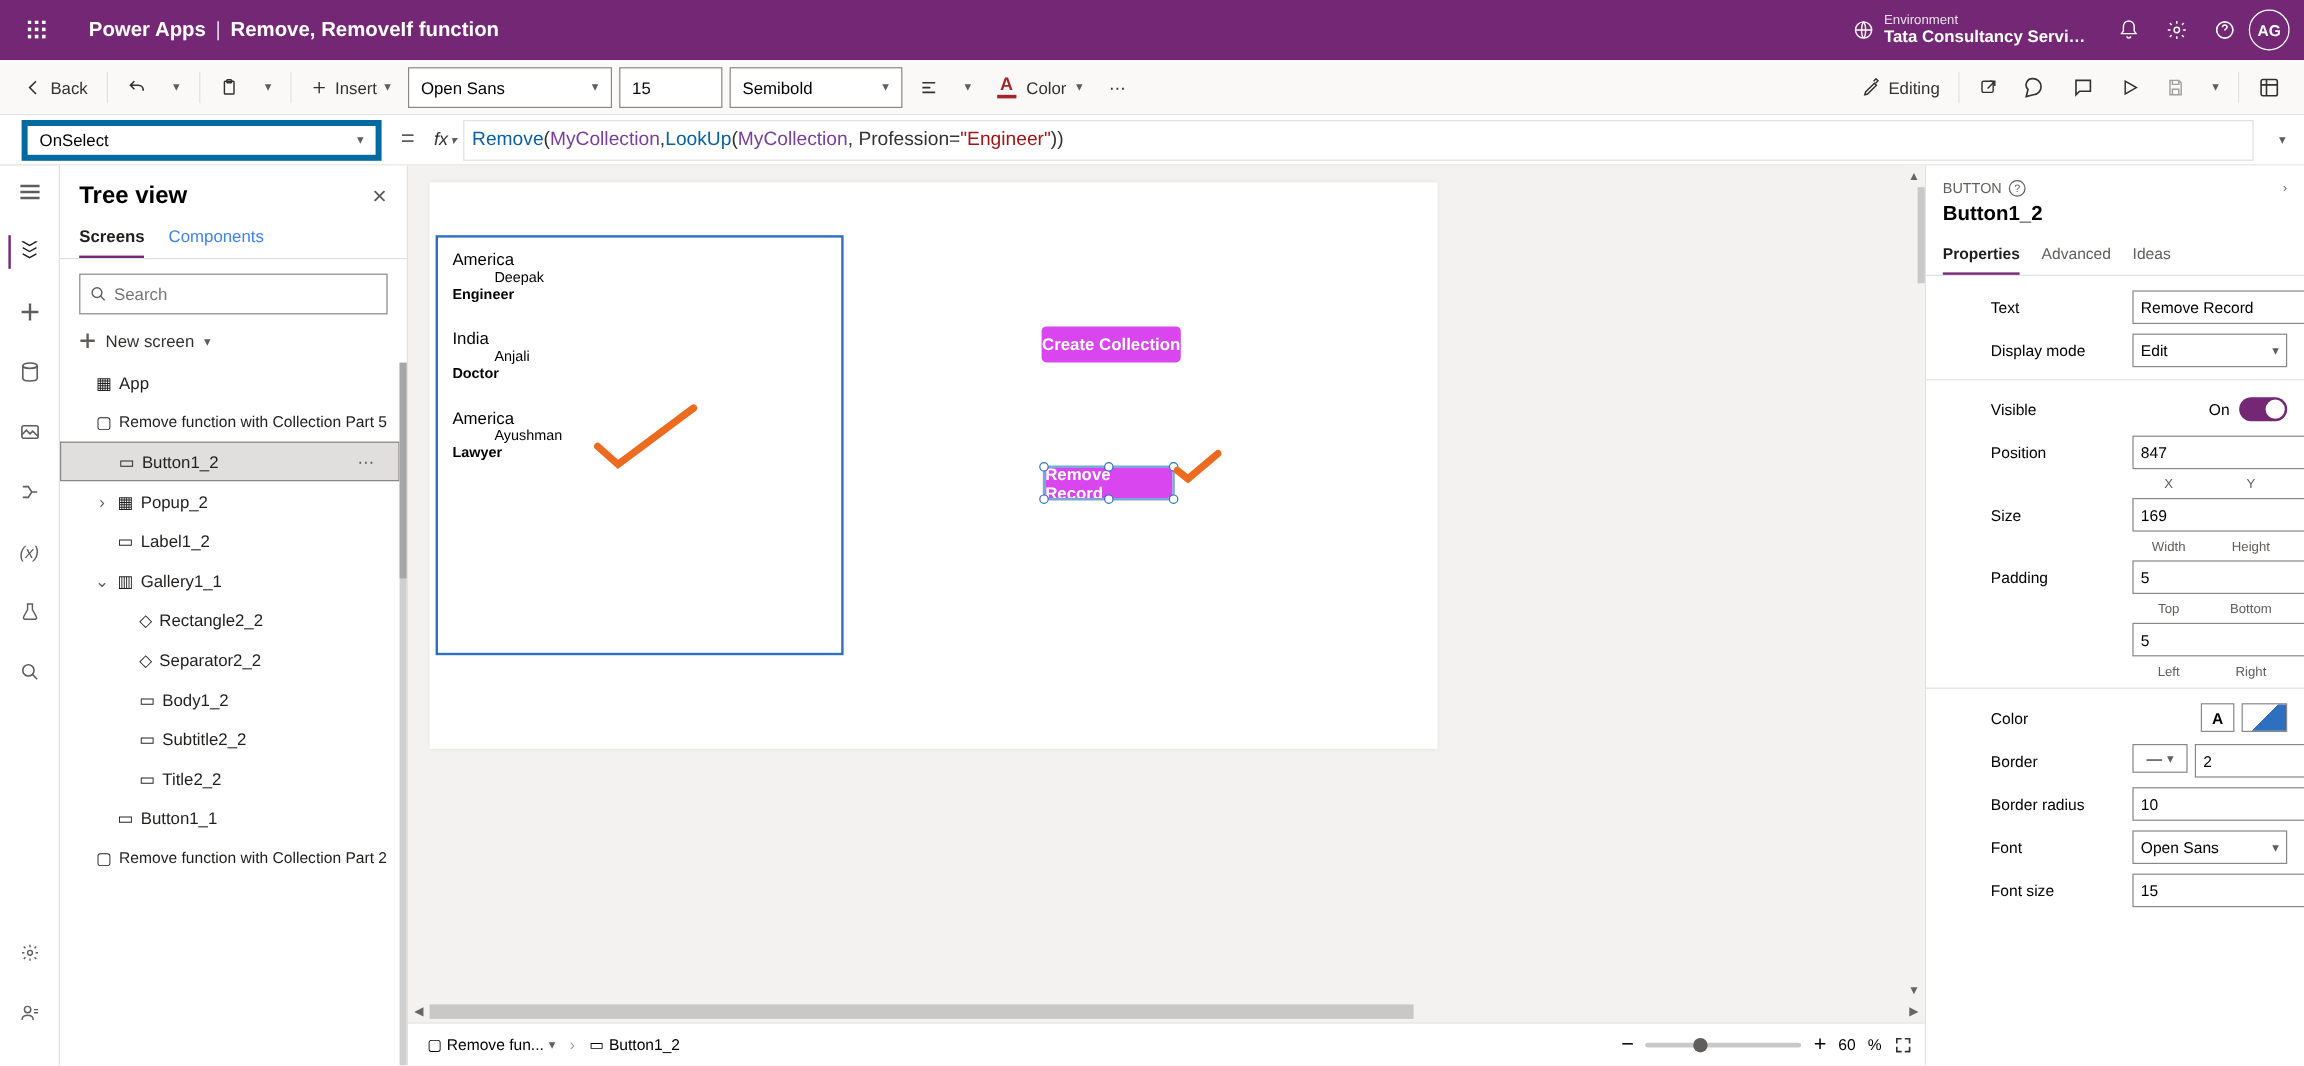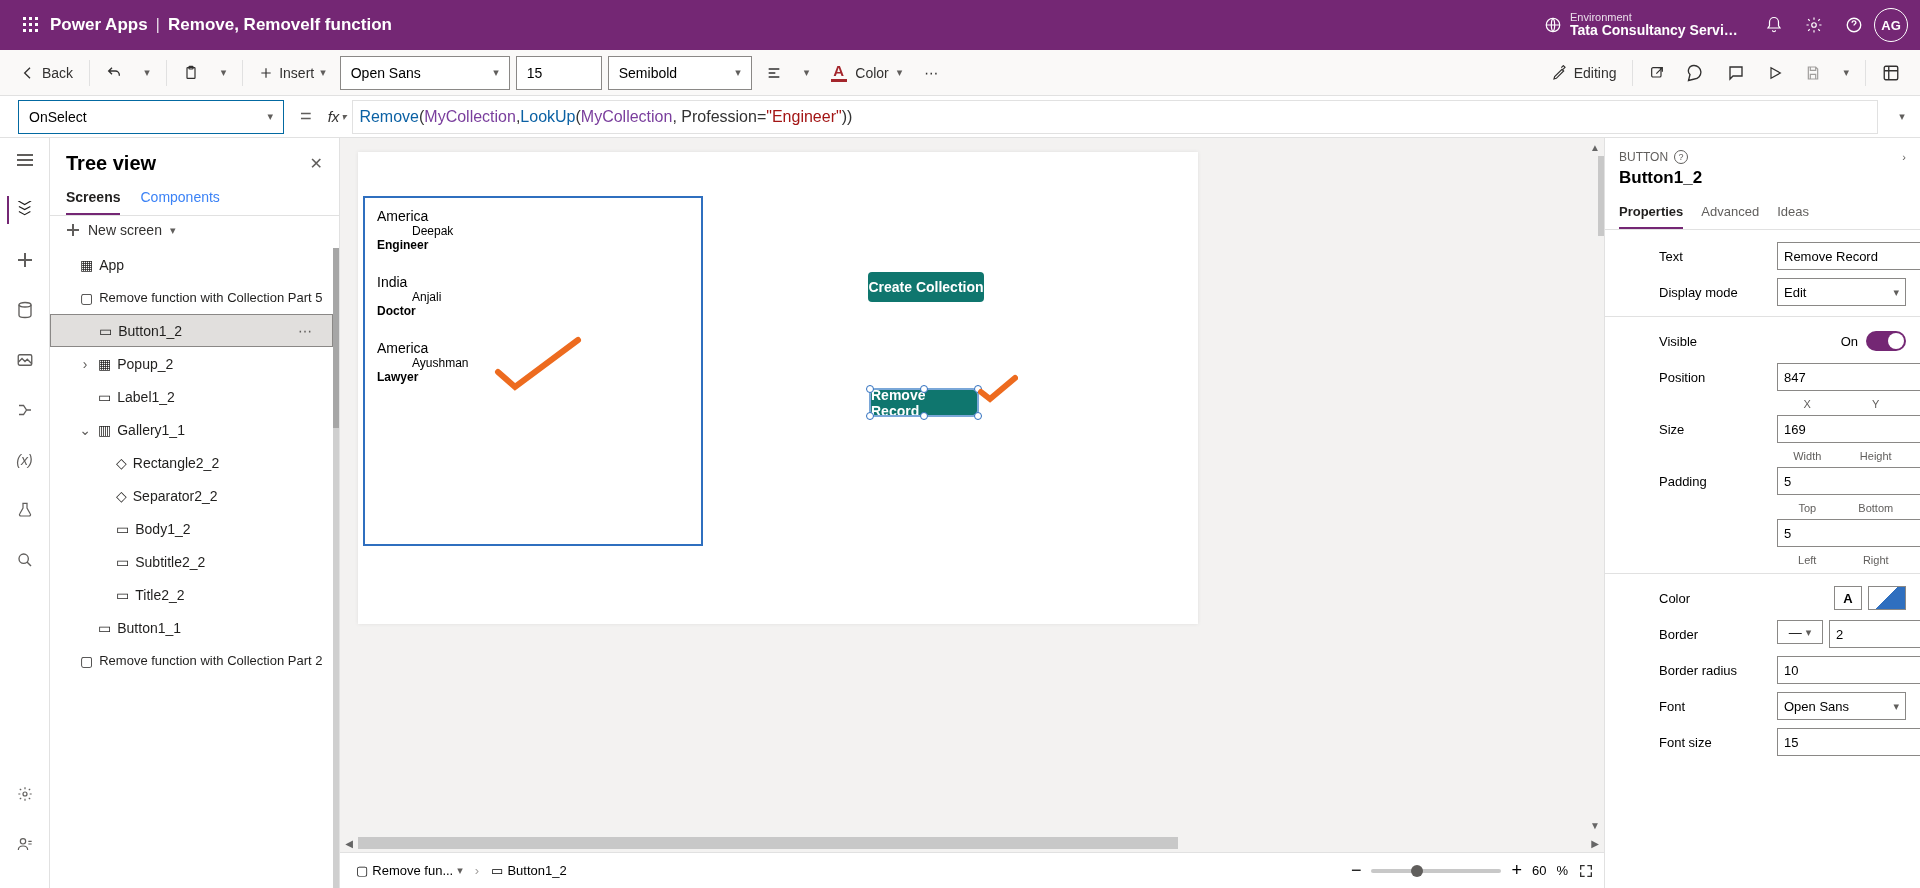--- a/index.html
+++ b/index.html
@@ -1,21 +1,21 @@
 <!DOCTYPE html>
 <html><head>
 <meta charset="utf-8">
 <style>
 * { margin: 0; padding: 0; box-sizing: border-box; font-family: "Segoe UI", Arial, sans-serif; }
 body { width: 1920px; height: 888px; overflow: hidden; background: #fff; }
 
 
 .header { height: 50px; background: #742774; color: #fff; display: flex; align-items: center; padding: 0 12px; }
 .waffle { width: 38px; height: 38px; display:flex; align-items:center; justify-content:center; cursor:pointer;}
-.header-title { font-size: 17px; font-weight: 600; margin-left: 0; display:flex; align-items:center; gap:8px;}
+.header-title { font-size: 17px; font-weight: 600; margin-left: 24px; display:flex; align-items:center; gap:8px;}
 .header-title .sep { opacity:.8; font-weight:400;}
 .header-spacer { flex: 1; }
 .env-block { display:flex; align-items:center; gap:8px; margin-right:14px;}
 .env-text { display:flex; flex-direction:column; line-height:1.1;}
 .env-text .lab { font-size:11px; opacity:.85;}
 .env-text .val { font-size:14px; font-weight:600; max-width:170px; overflow:hidden; text-overflow:ellipsis; white-space:nowrap;}
 .hicon { width:40px; height:40px; display:flex; align-items:center; justify-content:center; cursor:pointer;}
 .avatar { width:34px; height:34px; border:1.5px solid #fff; border-radius:50%; display:flex; align-items:center; justify-content:center; font-size:13px; font-weight:600;}
 
 
@@ -24,21 +24,21 @@
 .tdiv { width:1px; height:26px; background:#e1e1e1; margin:0 2px;}
 .sel { height:34px; border:1px solid #8a8886; background:#fff; display:flex; align-items:center; padding:0 10px; font-size:14px; gap:8px; cursor:pointer;}
 .sel.font { width:170px; }
 .sel.size { width:86px; }
 .sel.weight { width:144px; }
 .sel .chev { margin-left:auto; }
 .tool-right { margin-left:auto; display:flex; align-items:center; gap:6px;}
 
 
 .fbar { height:42px; border-bottom:1px solid #e1e1e1; display:flex; align-items:center; background:#fff;}
-.prop-sel { width:266px; height:34px; margin:0 6px 0 18px; border:1px solid #0369a1; display:flex; align-items:center; padding:0 10px; font-size:14px; cursor:pointer;}
+.prop-sel { width:300px; height:34px; margin:0 6px 0 18px; border:5px solid #0369a1; display:flex; align-items:center; padding:0 10px; font-size:14px; cursor:pointer;}
 .prop-sel .chev{ margin-left:auto;}
 .eq { font-size:20px; padding:0 10px; color:#605e5c;}
 .fx { font-style:italic; font-size:15px; padding:0 6px; color:#323130; display:flex; align-items:center; gap:2px;}
 .formula { flex:1; font-family:Consolas,monospace; font-size:16px; padding:0 6px; border:1px solid #e1e1e1; height:34px; display:flex; align-items:center; margin-right:6px;}
 .tok-fn{color:#0b61a4;} .tok-id{color:#7a3e9d;} .tok-str{color:#a31515;} .tok-p{color:#333;}
 .expand { width:36px; display:flex; align-items:center; justify-content:center; cursor:pointer;}
 
 
 .main { display:flex; height: calc(888px - 50px - 46px - 42px); }
 
@@ -65,21 +65,21 @@
 .tree-scroll{ width:6px; background:#cfcfcf; position:relative;}
 
 
 .canvas-wrap{ flex:1; display:flex; flex-direction:column; background:#f3f2f1; position:relative;}
 .canvas-scroll{ flex:1; padding:14px 18px; overflow:auto; position:relative;}
 .stage { width:840px; height:472px; background:#fff; position:relative; box-shadow:0 0 4px rgba(0,0,0,.08);}
 .gal-title{ position:absolute; left:5px; top:18px; width:340px; height:26px; background:#2f6fbf; color:#fff; font-size:12px; font-weight:700; display:flex; align-items:center; justify-content:center;}
 .gal-box{ position:absolute; left:5px; top:44px; width:340px; height:350px; border:2px solid #2f6fbf; background:#fff; padding:10px 12px; font-size:13px;}
 .rec{ margin-bottom:22px;}
 .rec .r1{ font-size:14px;} .rec .r2{font-size:12px; font-weight:400;margin-left:35px;} .rec .r3{font-size:12px; font-weight:700;}
-.btn{ position:absolute; background:#0f766e; color:#fff; font-weight:700; font-size:14px; display:flex; align-items:center; justify-content:center; border-radius:4px;}
+.btn{ position:absolute; background:#d946ef; color:#fff; font-weight:700; font-size:14px; display:flex; align-items:center; justify-content:center; border-radius:4px;}
 .btn.create{ left:510px; top:120px; width:116px; height:30px;}
 .btn.remove{ left:513px; top:238px; width:106px; height:25px; outline:2px solid #7aa7d8; box-shadow:0 0 0 1px #fff;}
 .handle{position:absolute; width:8px;height:8px;background:#fff;border:1.5px solid #2f6fbf;border-radius:50%;}
 .check{position:absolute; stroke:#ed6b1f; stroke-width:6; fill:none; stroke-linecap:round;}
 
 .vscroll{ width:18px; background:#f3f2f1; display:flex; flex-direction:column; align-items:center;}
 .vscroll .ar{height:18px;display:flex;align-items:center;justify-content:center;color:#666;font-size:10px;}
 .vscroll .tr{flex:1;position:relative;}
 .vscroll .th{position:absolute;left:3px;top:0;width:12px;height:80px;background:#c8c8c8;}
 
@@ -386,20 +386,27 @@
 
   <div class="tree">
     <div class="tree-head">
       <h2>Tree view</h2>
       <span style="cursor:pointer;color:#605e5c;">✕</span>
     </div>
     <div class="tree-tabs">
       <div class="tree-tab active">Screens</div>
       <div class="tree-tab">Components</div>
     </div>
+    <div class="search">
+      <svg width="14" height="14" viewBox="0 0 24 24" fill="none" stroke="#605e5c" stroke-width="2">
+          <circle cx="10" cy="10" r="7"></circle>
+          <path d="M21 21l-6-6"></path>
+        </svg>
+      <input placeholder="Search" style="">
+    </div>
     <div class="newscreen">
       <svg width="14" height="14" stroke="#605e5c" stroke-width="2">
           <path d="M7 1v12M1 7h12"></path>
         </svg>
       <span>New screen</span>
       <span class="chev">▾</span>
     </div>
     <div style="display:flex;flex:1;overflow:hidden;">
     <div class="tree-list">
       <div class="tnode">

